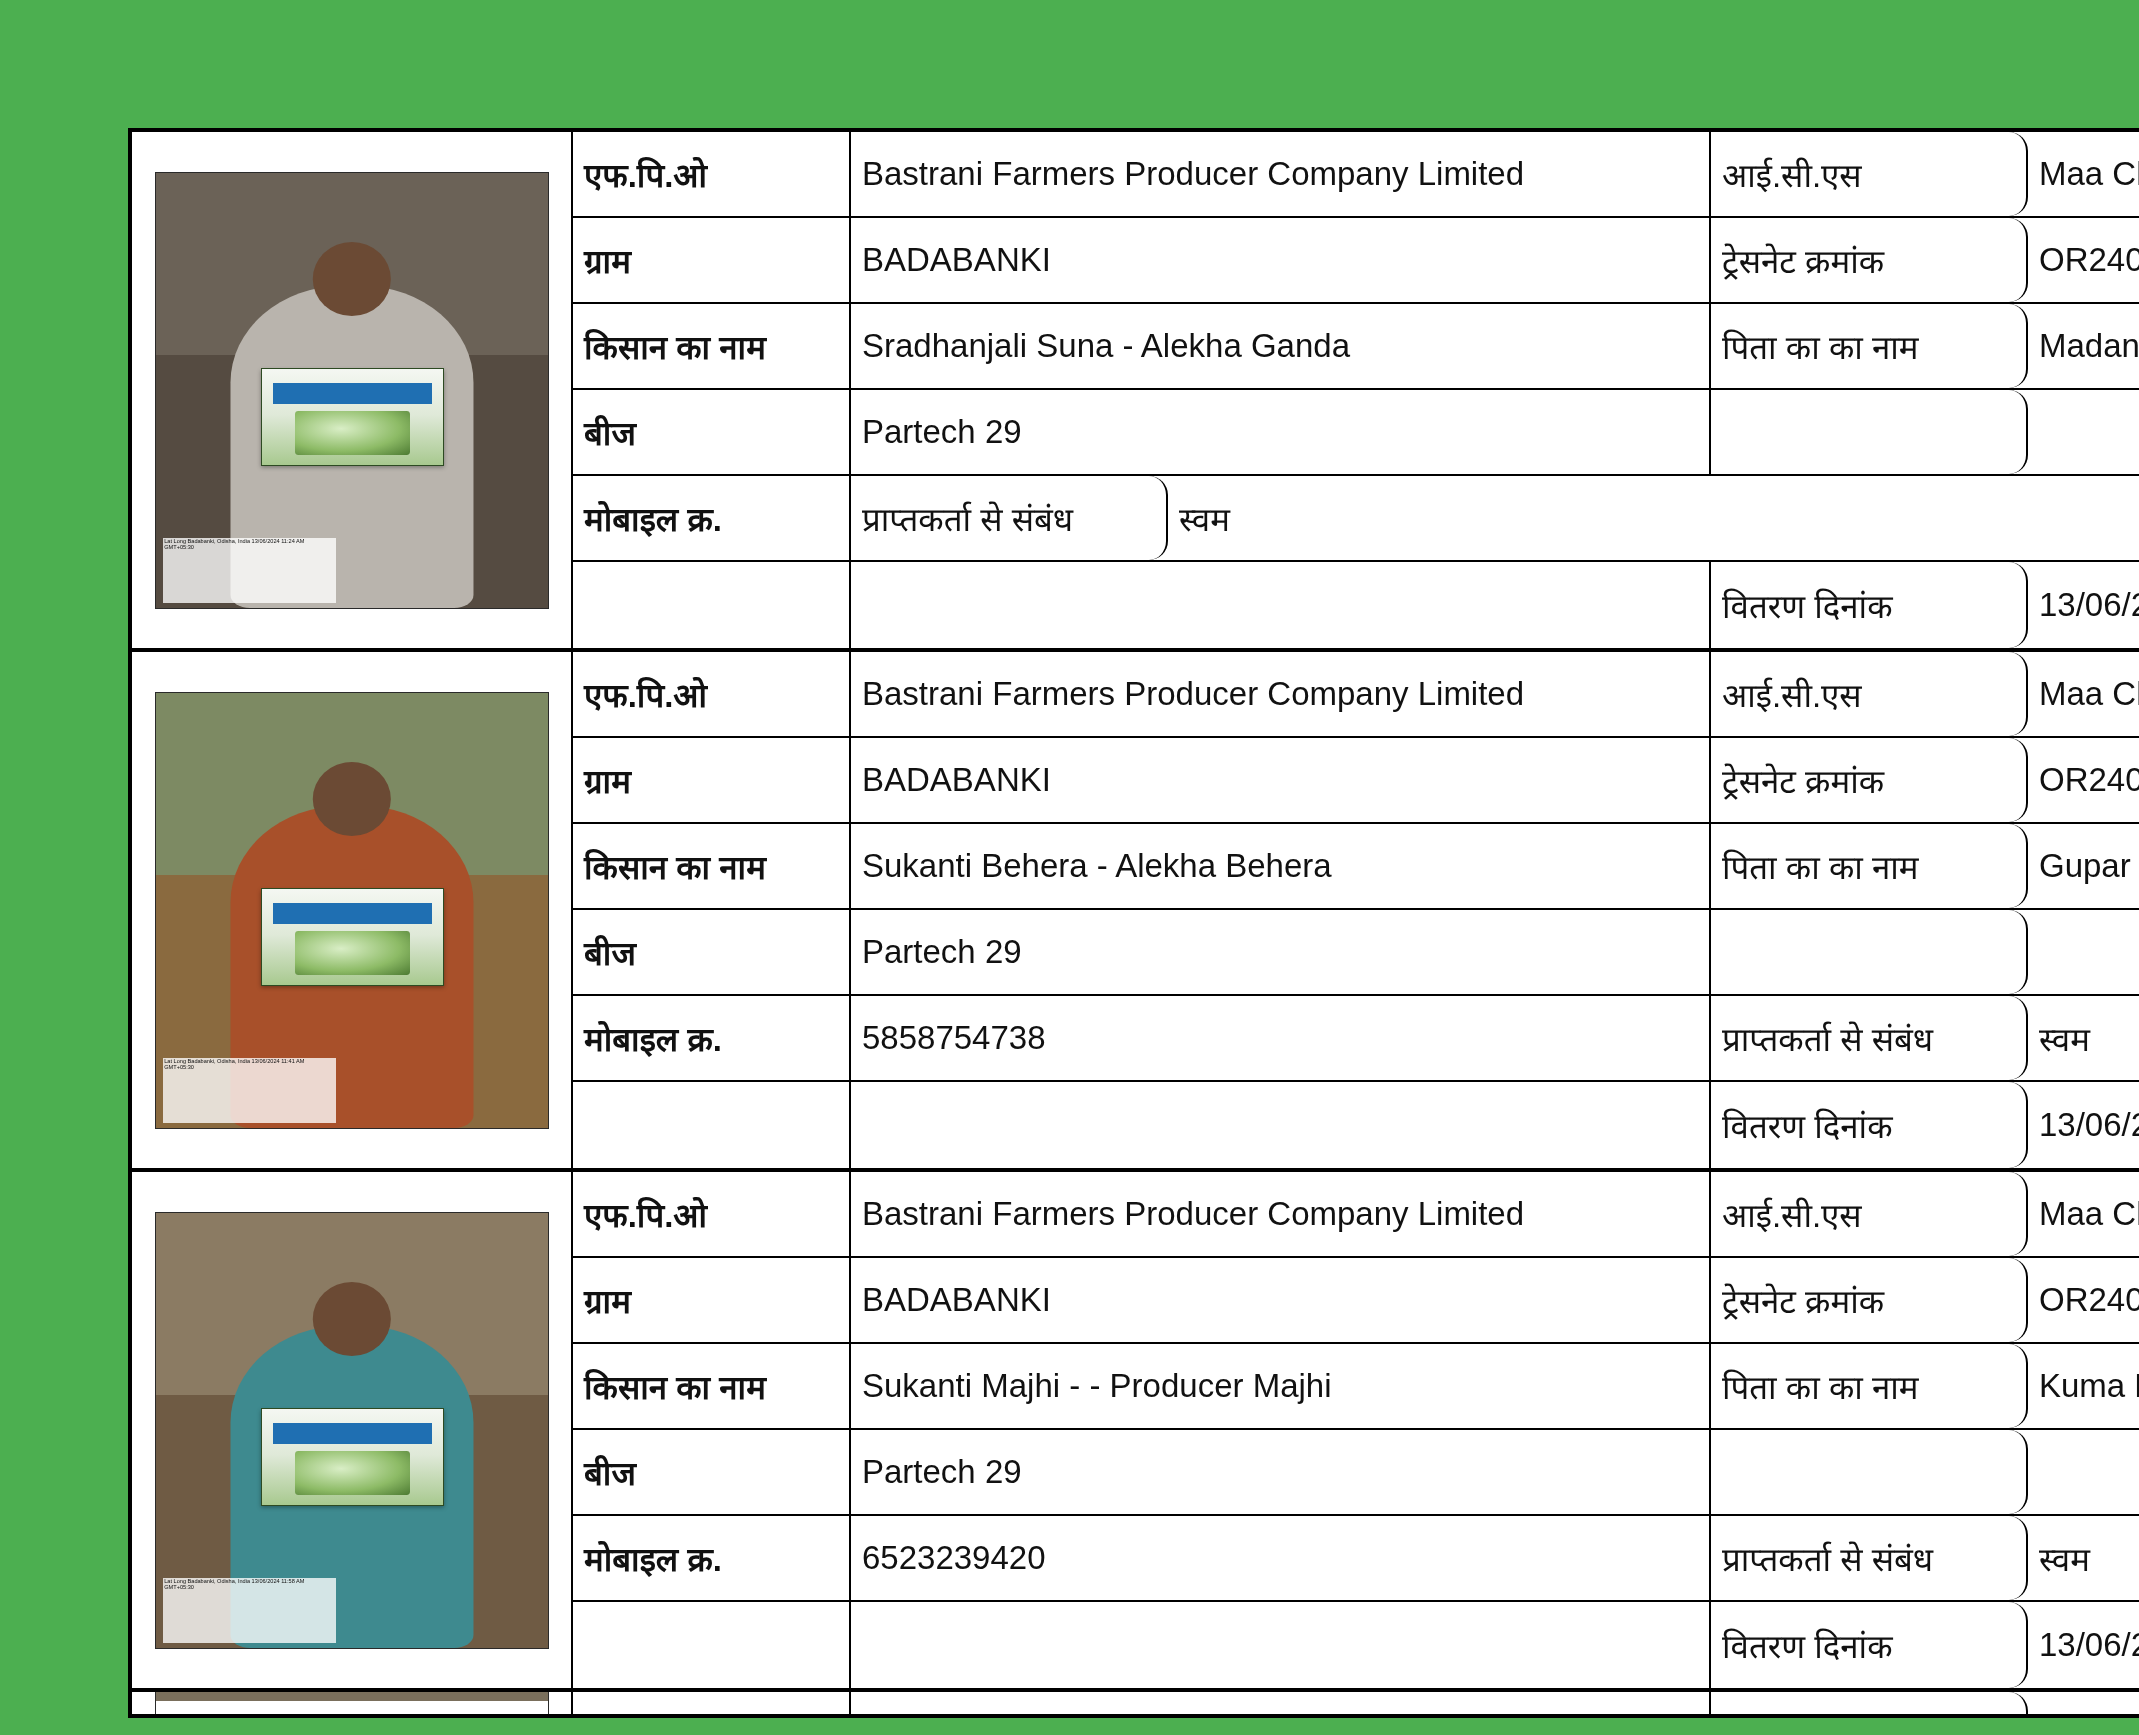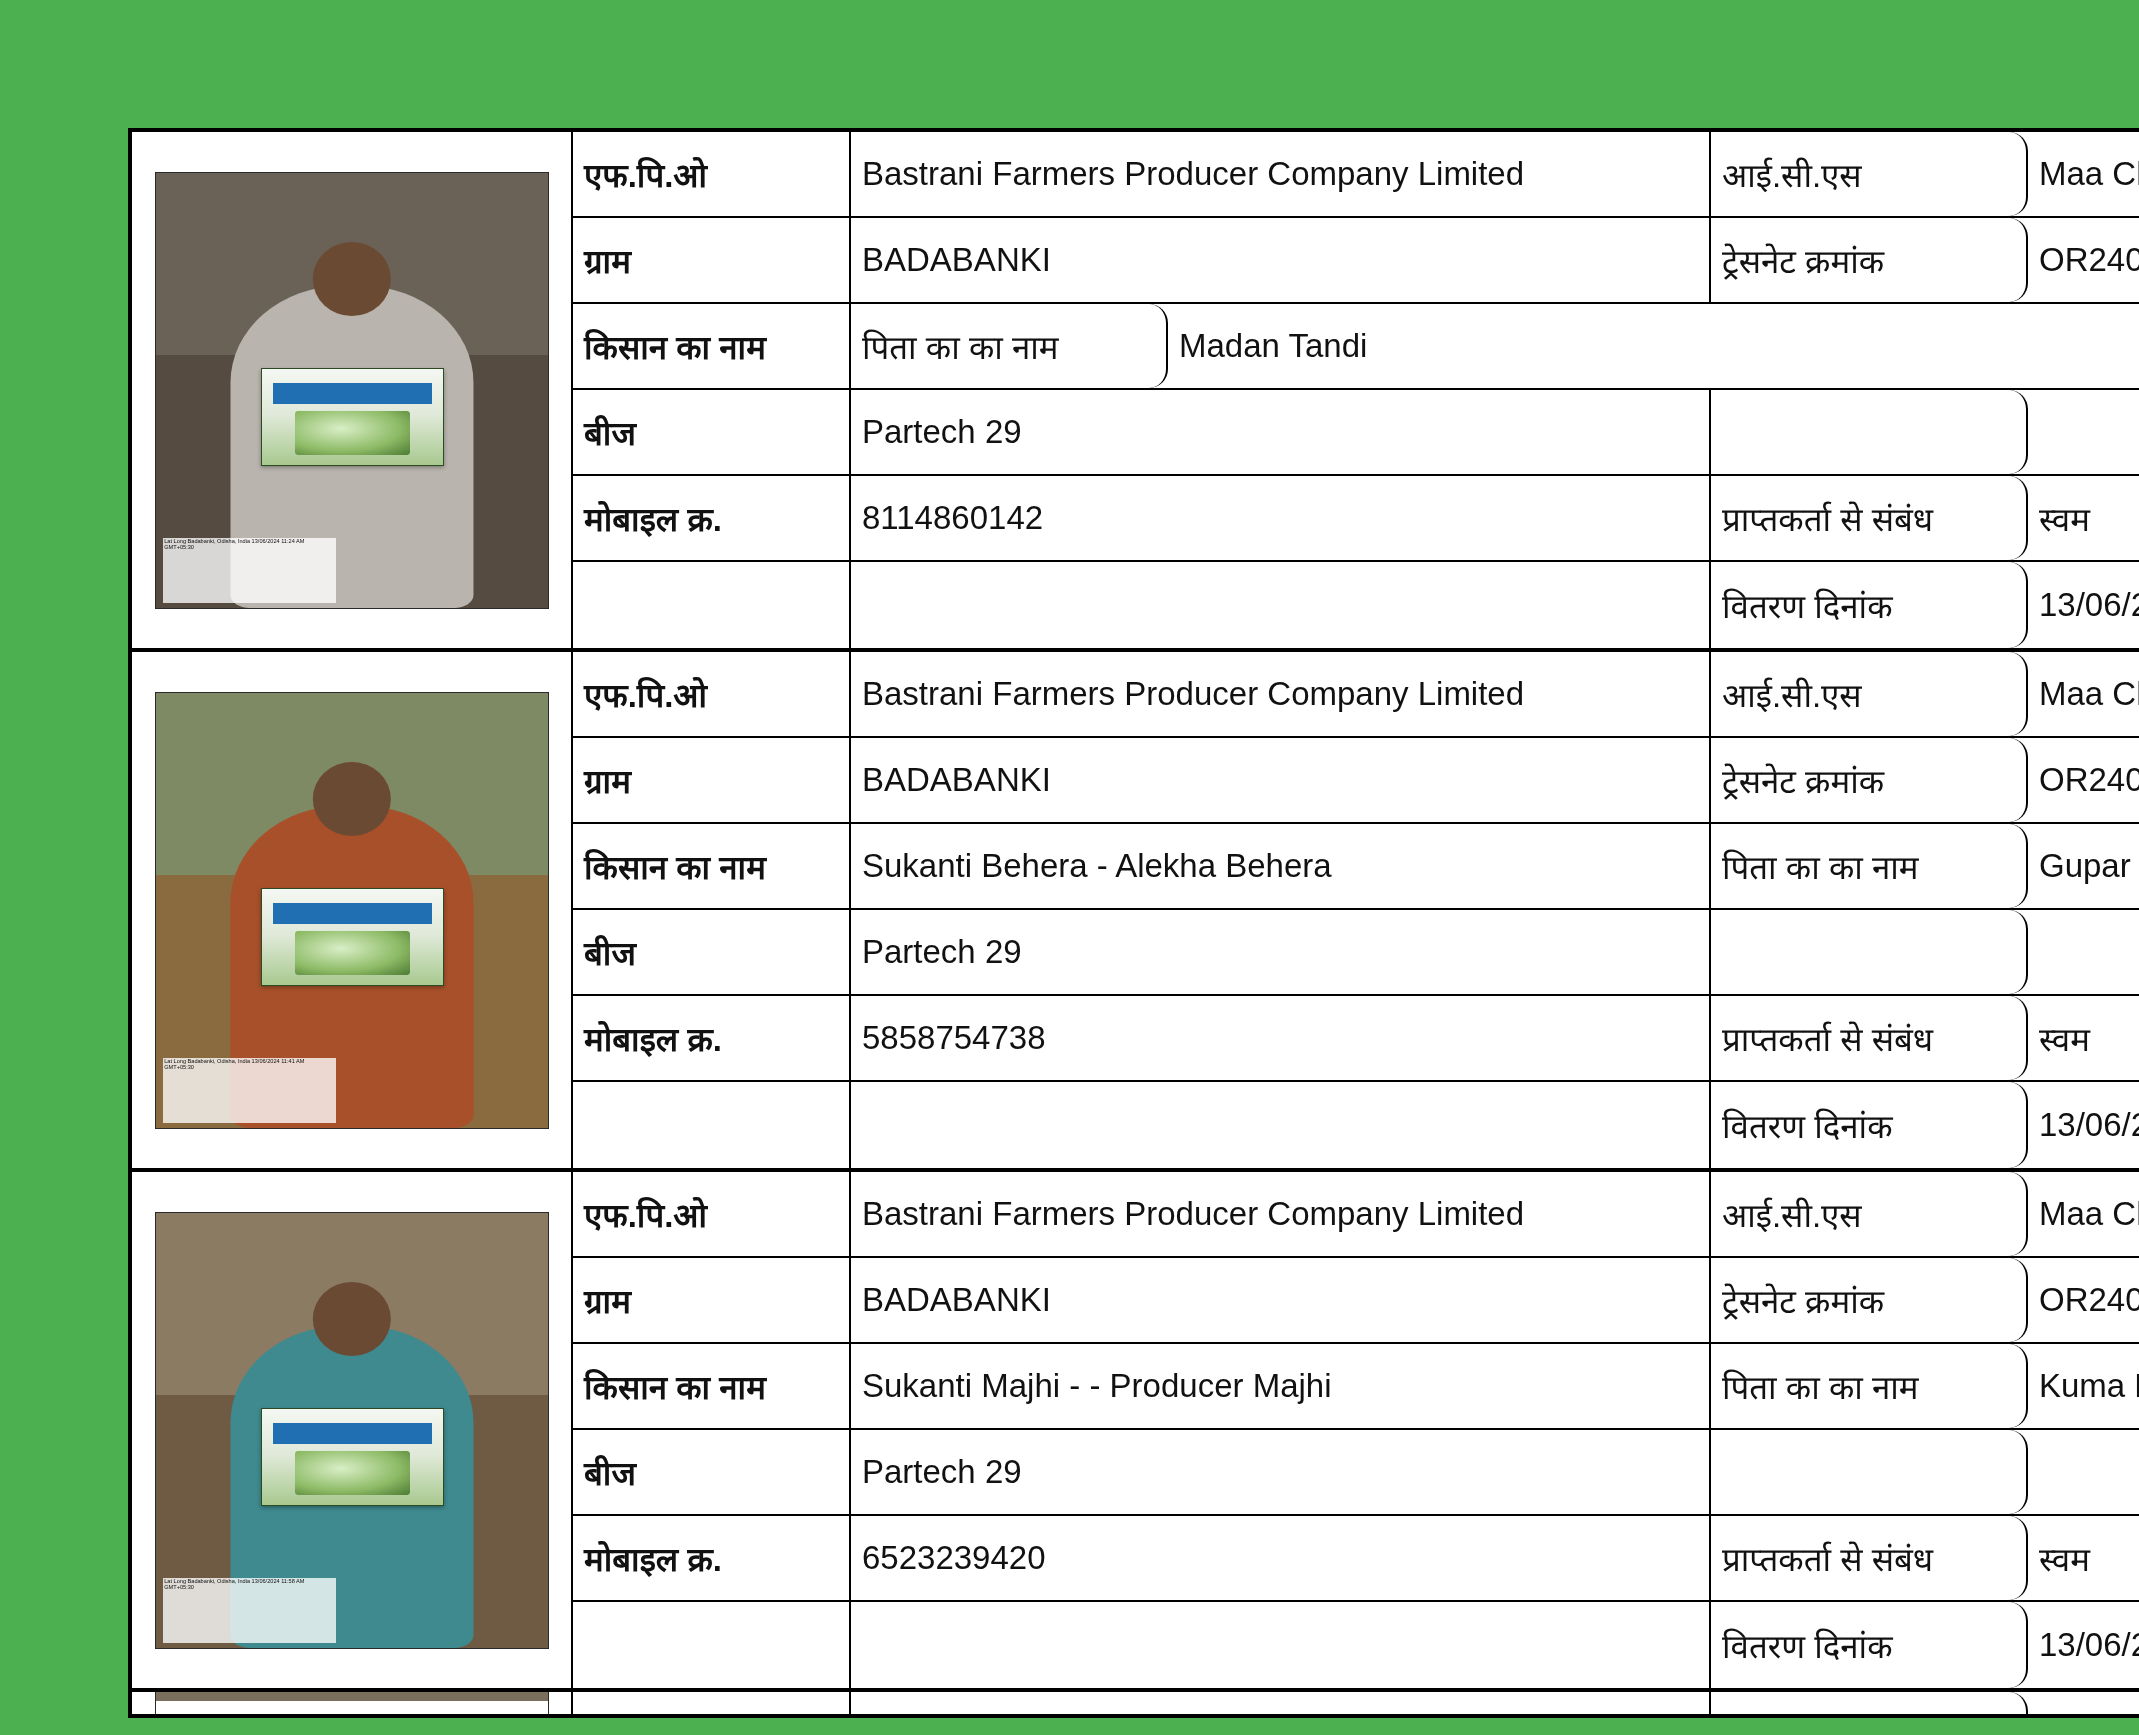--- a/index.html
+++ b/index.html
@@ -181,32 +181,32 @@
         <div class="cell v2 last">Maa Chandi Jaibik Fasal Utpadak Samiti</div>
       </div>
       <div class="frow">
         <div class="cell k1">ग्राम</div>
         <div class="cell v1">BADABANKI</div>
         <div class="cell k2">ट्रेसनेट क्रमांक</div>
         <div class="cell v2 last">OR2402006476</div>
       </div>
       <div class="frow">
         <div class="cell k1">किसान का नाम</div>
+        <div class="cell v1">Sradhanjali Suna - Alekha Ganda</div>
         <div class="cell k2">पिता का का नाम</div>
         <div class="cell v2 last">Madan Tandi</div>
       </div>
       <div class="frow">
         <div class="cell k1">बीज</div>
         <div class="cell v1">Partech 29</div>
         <div class="cell k2"></div>
         <div class="cell v2 last"></div>
       </div>
       <div class="frow">
         <div class="cell k1">मोबाइल क्र.</div>
-        <div class="cell v1">8114860142</div>
         <div class="cell k2">प्राप्तकर्ता से संबंध</div>
         <div class="cell v2 last">स्वम</div>
       </div>
       <div class="frow">
         <div class="cell k1"></div>
         <div class="cell v1"></div>
         <div class="cell k2">वितरण दिनांक</div>
         <div class="cell v2 last">13/06/2024</div>
       </div>
     </div>

